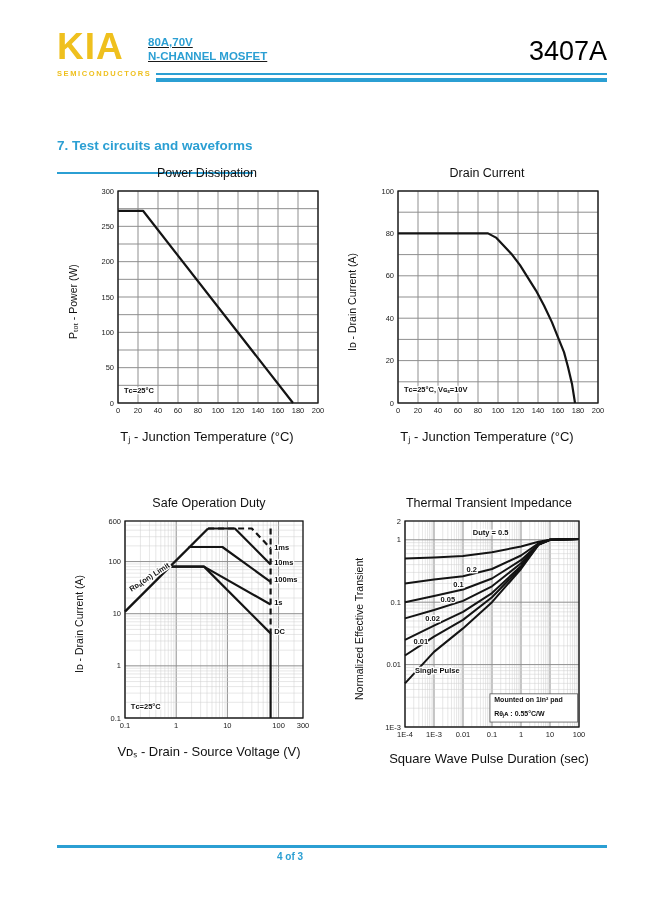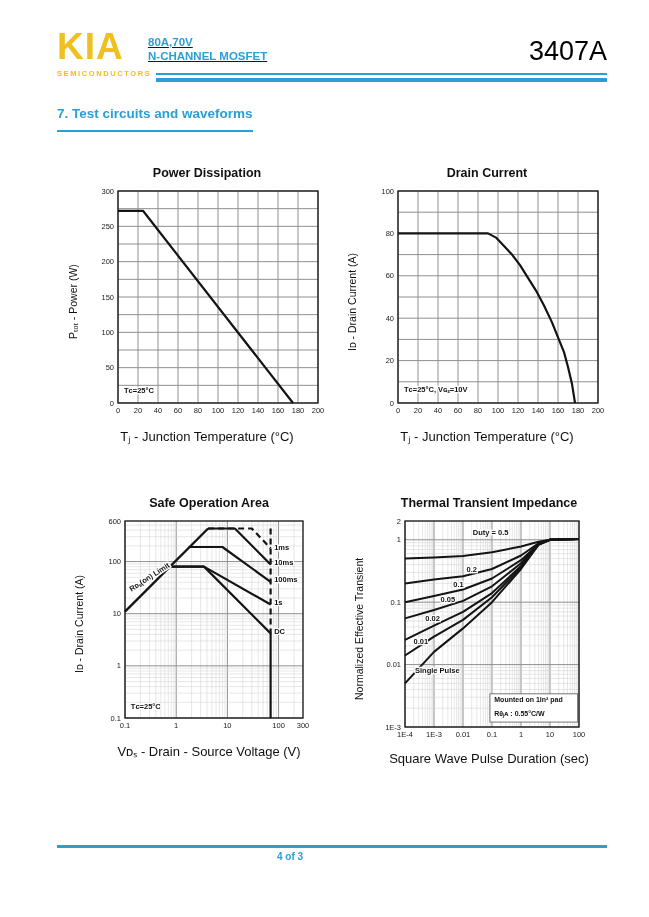--- a/index.html
+++ b/index.html
@@ -10,25 +10,25 @@
   .logo-block{position:absolute;left:57px;top:28px;}
   .logo-text{font-size:37px;font-weight:bold;color:#efc01e;letter-spacing:1px;line-height:1;}
   .logo-sub{font-size:7.5px;font-weight:bold;color:#efc01e;letter-spacing:1.6px;margin-top:4px;}
   .prod-block{position:absolute;left:148px;top:35px;line-height:1.25;text-decoration:underline;}
   .prod-line{font-size:11.5px;font-weight:bold;color:#2b9fd3;}
   .part-number{position:absolute;right:42px;top:36px;font-size:27px;color:#000000;}
   .rule-thin{position:absolute;left:156px;width:451px;top:73px;height:1.5px;background:#2b9fd3;}
   .rule-thick{position:absolute;left:156px;width:451px;top:78px;height:3.5px;background:#2b9fd3;}
 
   
-  .section-heading{position:absolute;left:57px;top:106px;font-size:13.5px;font-weight:bold;color:#2b9fd3;border-bottom:2px solid #2b9fd3;padding-bottom:9px;display:inline-block;}
+  .section-heading{position:absolute;left:57px;top:138px;font-size:13.5px;font-weight:bold;color:#2b9fd3;border-bottom:2px solid #2b9fd3;padding-bottom:19px;display:inline-block;}
 
   
   figure.chart{position:absolute;margin:0;padding:0;}
-  .ctitle{font-size:12.5px;font-weight:bold;text-align:center;margin-left:16px;color:#111;}
+  .ctitle{font-size:12.5px;font-weight:normal;text-align:center;margin-left:16px;color:#111;}
   .crow{display:flex;align-items:center;margin-top:3px;}
   .ylab{writing-mode:vertical-rl;transform:rotate(180deg);font-size:10.5px;color:#111;width:16px;text-align:center;white-space:nowrap;}
   .xlab{font-size:13px;text-align:center;margin-left:16px;margin-top:6px;color:#111;}
   svg{display:block;}
 
   
   .footer-rule{position:absolute;left:57px;width:550px;top:845px;height:2.5px;background:#2b9fd3;}
   .page-indicator{position:absolute;left:0;width:580px;top:851px;text-align:center;font-size:10px;font-weight:bold;color:#2b9fd3;}
 </style>
 </head>
@@ -163,21 +163,21 @@
           <text x="32" y="52.89999999999998">80</text>
           <text x="32" y="10.5">100</text>
         </g>
         <text x="42" y="209.4" font-size="7.5" font-weight="600" fill="#111" text-anchor="start" paint-order="stroke" stroke="#ffffff" stroke-width="2.5" font-family="Liberation Sans, sans-serif">Tᴄ=25°C, Vɢₛ=10V</text>
       </svg>
   </div>
   <div class="xlab" style="width:250px;">Tⱼ - Junction Temperature (°C)</div>
 </figure>
 
 <figure class="chart" style="left:73px;top:496px;">
-  <div class="ctitle" style="width:240px;">Safe Operation Area</div>
+  <div class="ctitle" style="width:240px;">Safe Operation Duty</div>
   <div class="crow">
     <div class="ylab" style="height:223px;">Iᴅ - Drain Current (A)</div>
     <svg width="240" height="223" viewBox="0 0 240 223">
         <g>
           <line x1="36" x2="36" y1="8" y2="205" stroke="#8f8f8f" stroke-width="1"></line>
           <line x1="51.410259034095354" x2="51.410259034095354" y1="8" y2="205" stroke="#cfcfcf" stroke-width="0.5"></line>
           <line x1="60.424682695440566" x2="60.424682695440566" y1="8" y2="205" stroke="#cfcfcf" stroke-width="0.5"></line>
           <line x1="66.82051806819071" x2="66.82051806819071" y1="8" y2="205" stroke="#cfcfcf" stroke-width="0.5"></line>
           <line x1="71.78151340075779" x2="71.78151340075779" y1="8" y2="205" stroke="#cfcfcf" stroke-width="0.5"></line>
           <line x1="75.83494172953593" x2="75.83494172953593" y1="8" y2="205" stroke="#cfcfcf" stroke-width="0.5"></line>

